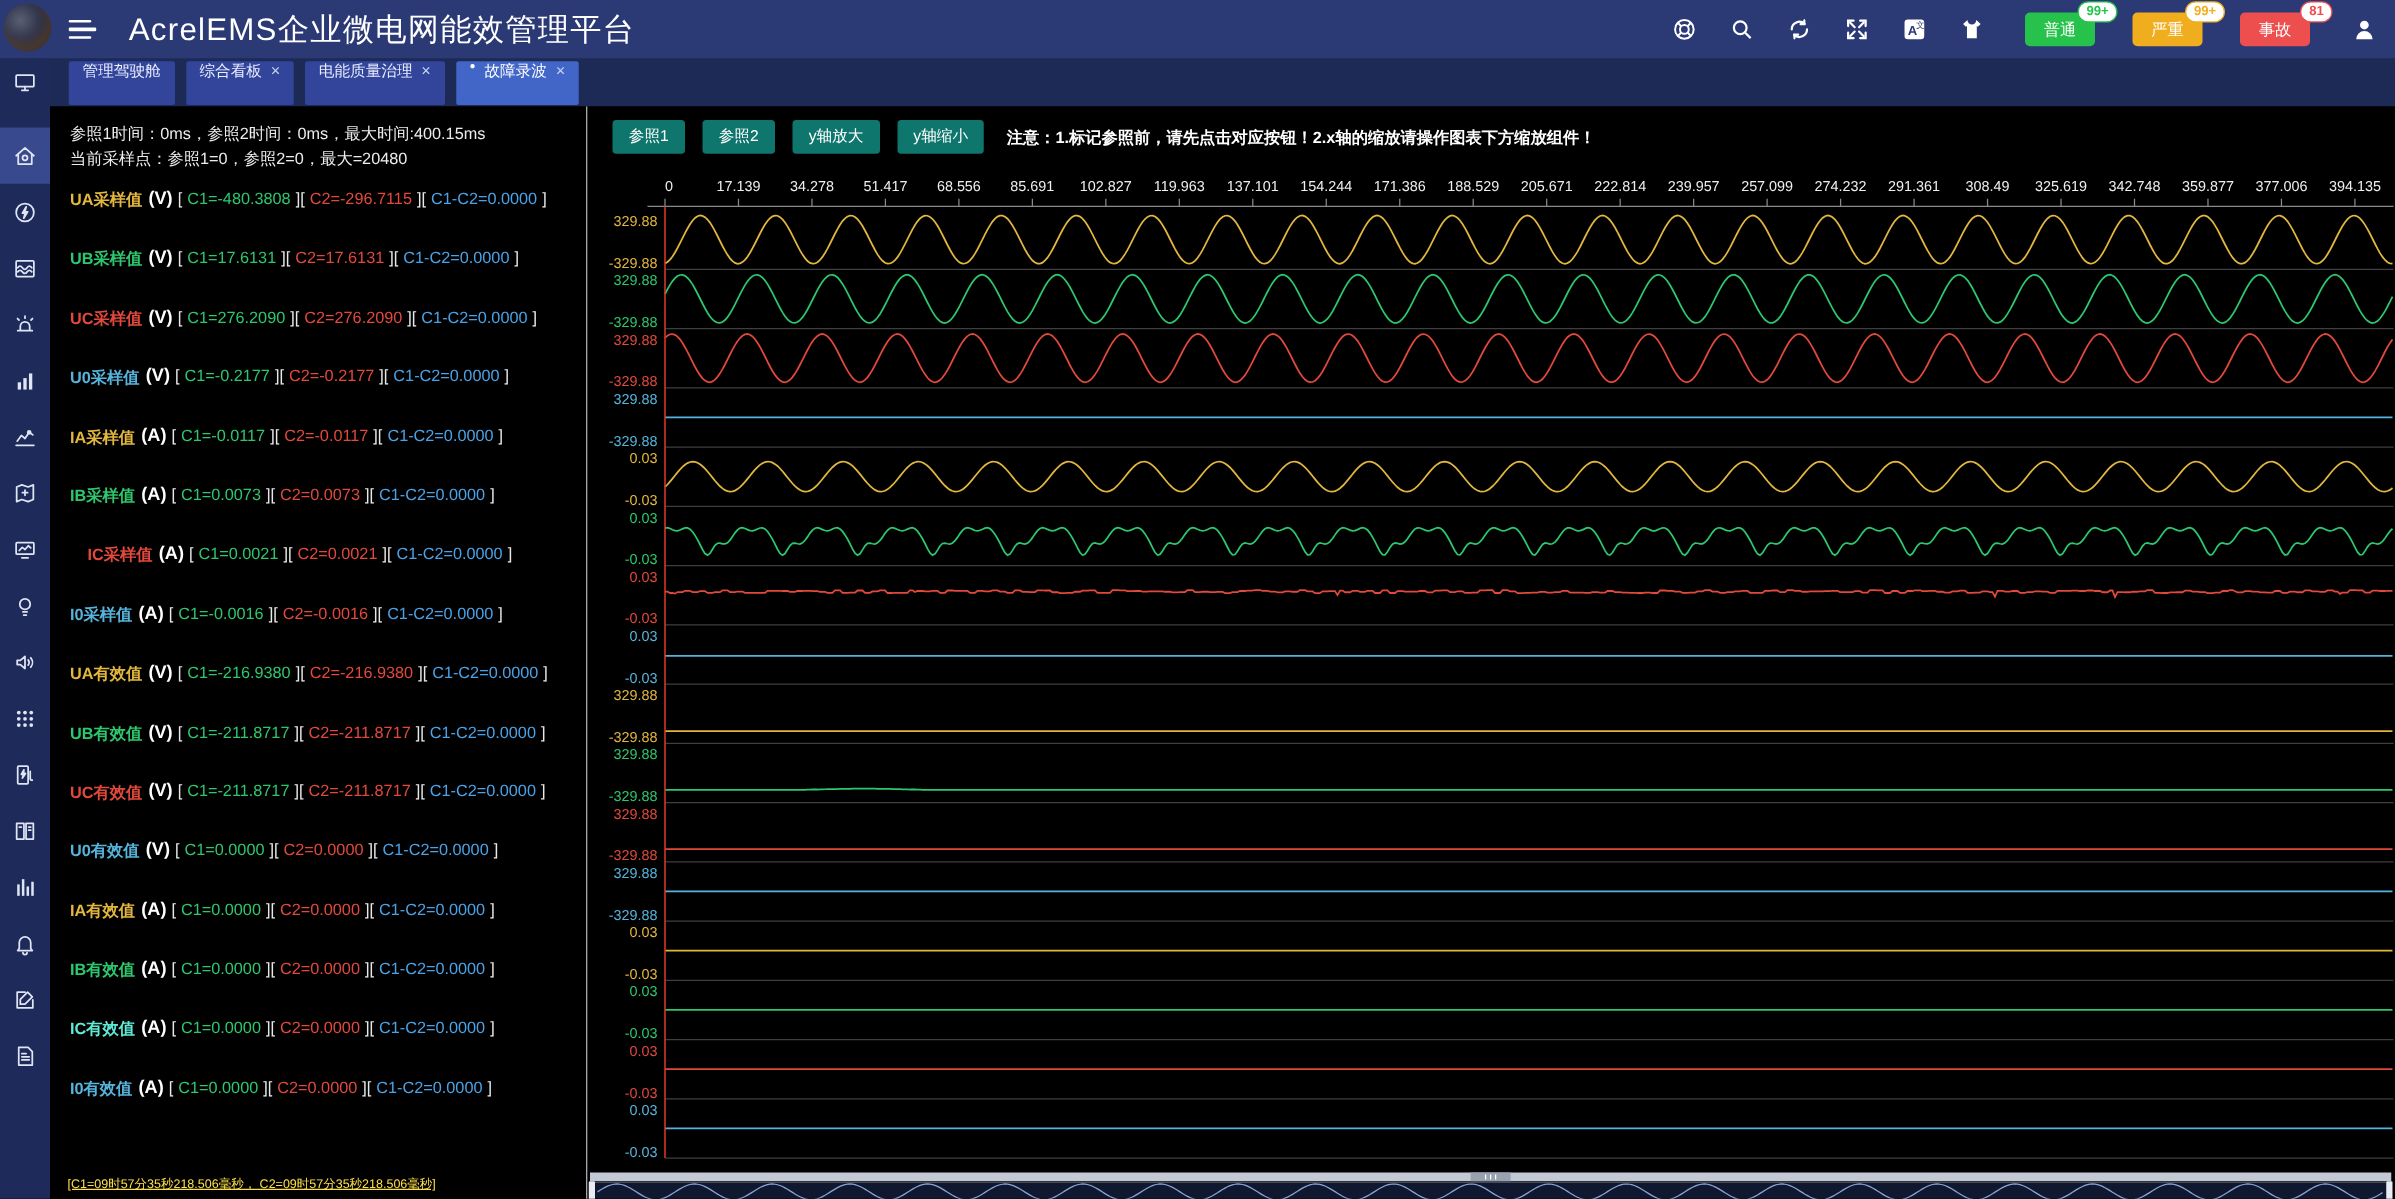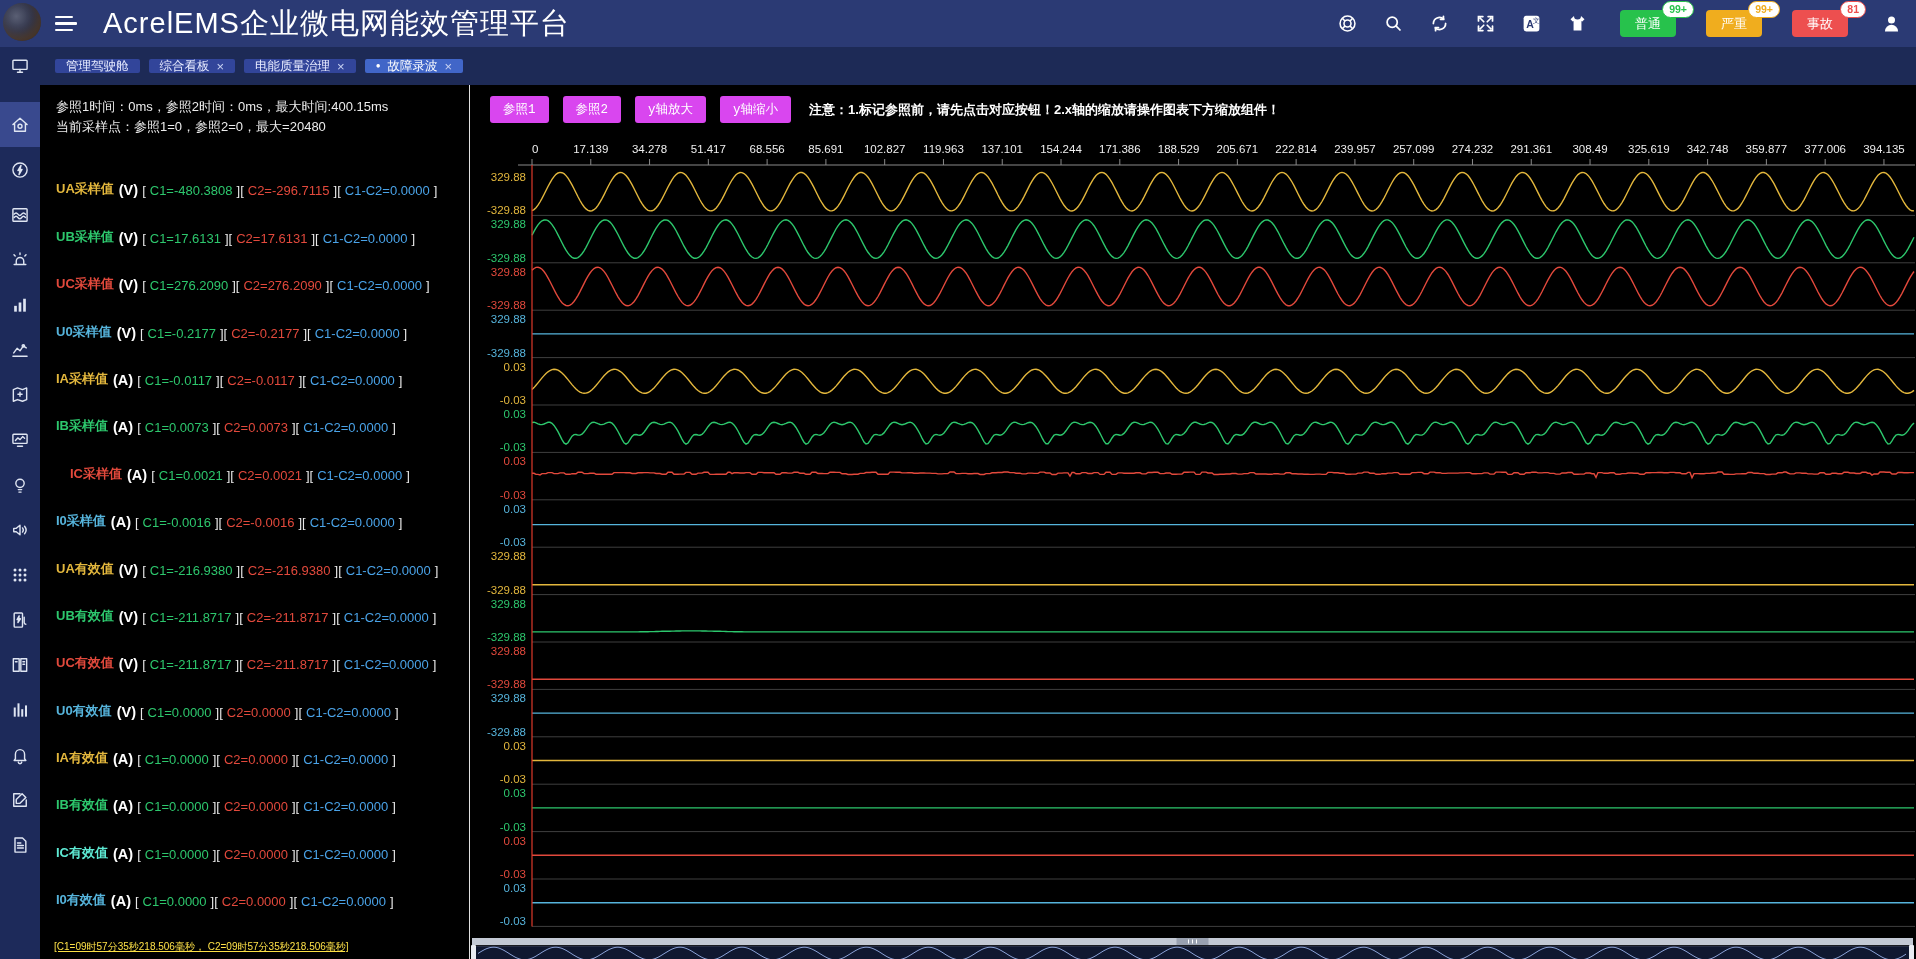--- a/index.html
+++ b/index.html
@@ -6,63 +6,63 @@
   html,body { width:1916px; height:959px; overflow:hidden; background:#000;
     font-family:"Liberation Sans","DejaVu Sans",sans-serif; }
   
   .header { position:relative; height:47px; background:#2b3a74; display:flex; align-items:center; z-index:5; }
   .avatar { position:absolute; left:3px; top:3px; width:38px; height:38px; border-radius:50%;
     background:radial-gradient(circle at 35% 35%, #5a5f74 0%, #30344a 45%, #14141f 80%);
     box-shadow:inset -4px -6px 8px rgba(160,110,50,.35); }
   .hamburger { margin-left:55px; width:26px; cursor:pointer; display:flex; flex-direction:column; gap:4px; }
   .hamburger i { display:block; height:2.5px; background:#fff; border-radius:1px; }
   .hamburger i:nth-child(1){ width:18px; } .hamburger i:nth-child(2){ width:22px; } .hamburger i:nth-child(3){ width:18px; }
-  .title { color:#fff; font-size:29px; font-weight:500; margin-left:22px; letter-spacing:1px; white-space:nowrap; }
+  .title { color:#fff; font-size:25px; font-weight:500; margin-left:22px; letter-spacing:1px; white-space:nowrap; }
   .tools { position:absolute; right:14px; top:0; height:47px; display:flex; align-items:center; gap:24px; }
   .tool-btn { width:22px; height:22px; display:flex; align-items:center; justify-content:center; cursor:pointer; }
   .tool-btn svg { width:21px; height:21px; }
   .badges { display:flex; gap:30px; margin:0 8px; }
   .badge { position:relative; min-width:56px; height:27px; border-radius:4px; color:#fff; font-size:13px;
     display:flex; align-items:center; justify-content:center; padding:0 12px; cursor:pointer; }
   .badge-count { position:absolute; top:-9px; right:-18px; background:#fff; font-size:10.5px; font-weight:bold;
     border-radius:9px; padding:1px 6px; line-height:13px; border:1.5px solid currentColor; }
   
   .tabbar { position:absolute; left:40px; top:47px; width:1876px; height:38px; background:#1d2a56;
     display:flex; align-items:center; gap:9px; padding-left:15px; z-index:4; }
-  .tab { background:#32459a; color:#e8ecff; font-size:12.5px; height:14px; padding:0 11px; border-radius:2px;
-    display:flex; align-items:center; gap:7px; cursor:pointer; white-space:nowrap; }
+  .tab { background:#32459a; color:#e8ecff; font-size:12.5px; height:35px; padding:0 11px; border-radius:2px;
+    display:flex; align-items:flex-start; gap:7px; cursor:pointer; white-space:nowrap; }
   .tab.active { background:#4166c8; color:#fff; }
   .tab-dot { font-size:8px; line-height:8px; color:#fff; }
   .tab-close { font-size:13px; color:#c9d2f2; cursor:pointer; }
   
   .layout { position:absolute; left:0; top:47px; width:1556px; height:912px; display:flex; }
   .sidebar { width:40px; height:912px; background:#1d2a5a; display:flex; flex-direction:column; align-items:center; flex-shrink:0; }
   .side-item { width:40px; height:45px; display:flex; align-items:center; justify-content:center; cursor:pointer; }
   .side-item.small { height:38px; margin-bottom:17px; }
   .side-item.active { background:#39498e; }
   .side-item svg { width:20px; height:20px; }
   .main { position:relative; margin-top:38px; height:874px; display:flex; }
   
   .panel { position:relative; width:430px; height:874px; background:#000; padding:12px 0 0 16px;
     border-right:1px solid #e0e0e0; flex-shrink:0; overflow:hidden; }
   .summary { color:#ececec; font-size:13px; line-height:20px; white-space:nowrap; }
   .channels { margin-top:14px; }
-  .channel-row { height:47.4px; display:flex; align-items:flex-end; font-size:13px; white-space:nowrap; }
+  .channel-row { height:47.4px; display:flex; align-items:flex-start; font-size:13px; white-space:nowrap; }
   .ch-name { font-weight:bold; }
   .ch-unit { color:#fff; font-weight:bold; font-size:14.5px; margin:0 4px 0 5px; }
   .br { color:#e8e8e8; }
   .cv1 { color:#2dc76d; margin:0 4px; }
   .cv2 { color:#e2493c; margin:0 4px; }
   .cvd { color:#4aa3e8; margin:0 4px; }
   .panel-footer { position:absolute; left:14px; bottom:5px; color:#fde047; font-size:10px; white-space:nowrap;text-decoration:underline; }
   
   .chartarea { position:relative; width:1445px; height:874px; background:#000; }
   .chart-toolbar { position:absolute; left:20px; top:11px; display:flex; align-items:center; gap:14px; z-index:3; }
-  .cbtn { background:#d946ef; color:#fff; border:none; font-size:12.5px; padding:5px 13px; border-radius:3px;
-    cursor:pointer; font-family:Liberation Mono, monospace; white-space:nowrap; }
+  .cbtn { background:#0f766e; color:#fff; border:none; font-size:12.5px; padding:5px 13px; border-radius:3px;
+    cursor:pointer; font-family:Liberation Sans, sans-serif; white-space:nowrap; }
   .note { color:#fff; font-size:13px; font-weight:bold; margin-left:4px; white-space:nowrap; }
   #wavesvg { position:absolute; left:0; top:0; }
 </style>
 </head>
 <body>
 
 <div class="header">
   <div class="avatar"></div>
   <div class="hamburger">
       <i></i>

